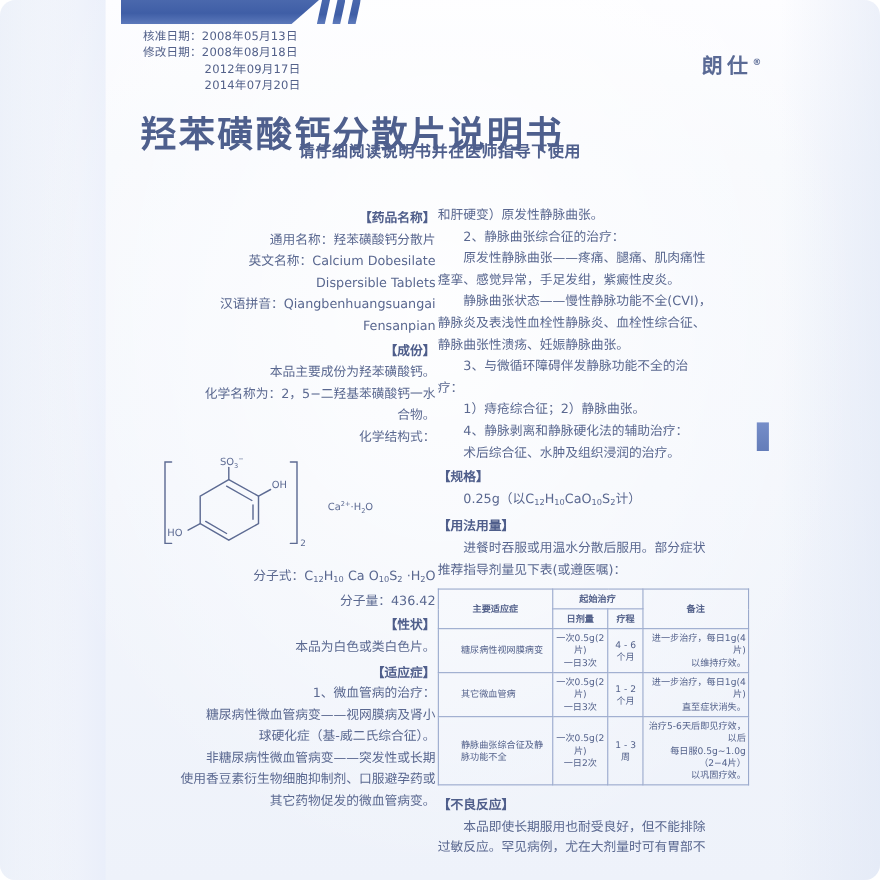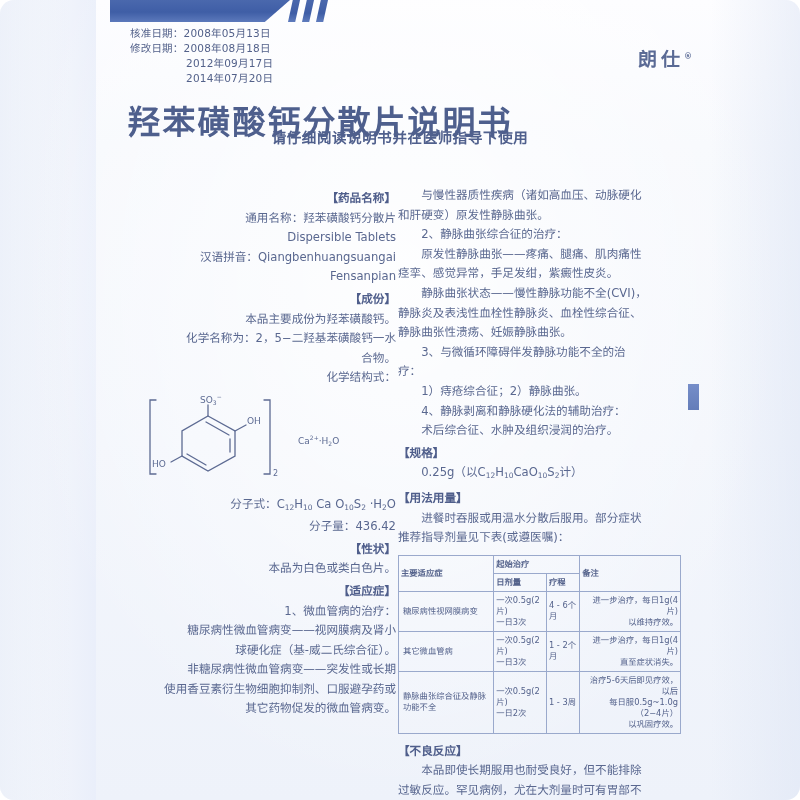--- a/index.html
+++ b/index.html
@@ -83,25 +83,25 @@
 
   
   .struct{margin:6px 0 2px 14px;}
 
   
   .tbl{
     margin-top:7px;border-collapse:collapse;width:283px;
     font-size:8.3px;line-height:11px;color:#55638c;
   }
   .tbl th,.tbl td{
-    border:1px solid #9aa9cc;padding:3px 2px;text-align:left;vertical-align:middle;
+    border:1px solid #9aa9cc;padding:3px 2px;text-align:center;vertical-align:middle;
   }
   .tbl th{font-weight:700;background:transparent;}
   .tbl td.note{text-align:right;padding-left:4px;}
-  .tbl td.ind{text-align:left;padding-left:4px;}
+  .tbl td.ind{text-align:left;padding-left:20px;}
 
   .edge-tab{
     position:absolute;left:688px;top:384px;width:11px;height:26px;
     background:linear-gradient(180deg,#5f7bc0,#4a67ad);opacity:.85;
   }
 </style>
 </head>
 <body>
 
 <div id="page">
@@ -129,20 +129,23 @@
   <div class="title">羟苯磺酸钙分散片说明书</div>
   <div class="subtitle">请仔细阅读说明书并在医师指导下使用</div>
 
   <div class="edge-tab"></div>
 
   <div class="col col-l">
 
     <div class="sec">【药品名称】</div>
     <div class="p">
       <span>通用名称：</span><span>羟苯磺酸钙分散片</span>
+    </div>
+    <div class="p">
+      <span>英文名称：</span><span>Calcium Dobesilate</span>
     </div>
     <div style="padding-left:74px">Dispersible Tablets</div>
     <div class="p">
       <span>汉语拼音：</span><span>Qiangbenhuangsuangai</span>
     </div>
     <div style="padding-left:74px">Fensanpian</div>
 
     <div class="sec">【成份】</div>
     <div class="p">本品主要成份为羟苯磺酸钙。</div>
     <div class="p">化学名称为：2，5−二羟基苯磺酸钙一水</div>
@@ -193,21 +196,20 @@
     <div class="p">1、微血管病的治疗：</div>
     <div class="p">糖尿病性微血管病变——视网膜病及肾小</div>
     <div class="p0">球硬化症（基-威二氏综合征）。</div>
     <div class="p">非糖尿病性微血管病变——突发性或长期</div>
     <div class="p0">使用香豆素衍生物细胞抑制剂、口服避孕药或</div>
     <div class="p0">其它药物促发的微血管病变。</div>
   </div>
 
   <div class="col col-r">
 
-    <div class="p">与慢性器质性疾病（诸如高血压、动脉硬化</div>
     <div class="p0">和肝硬变）原发性静脉曲张。</div>
     <div class="p">2、静脉曲张综合征的治疗：</div>
     <div class="p">原发性静脉曲张——疼痛、腿痛、肌肉痛性</div>
     <div class="p0">痉挛、感觉异常，手足发绀，紫癜性皮炎。</div>
     <div class="p">静脉曲张状态——慢性静脉功能不全(CVI)，</div>
     <div class="p0">静脉炎及表浅性血栓性静脉炎、血栓性综合征、</div>
     <div class="p0">静脉曲张性溃疡、妊娠静脉曲张。</div>
     <div class="p">3、与微循环障碍伴发静脉功能不全的治</div>
     <div class="p0">疗：</div>
     <div class="p">1）痔疮综合征；2）静脉曲张。</div>

